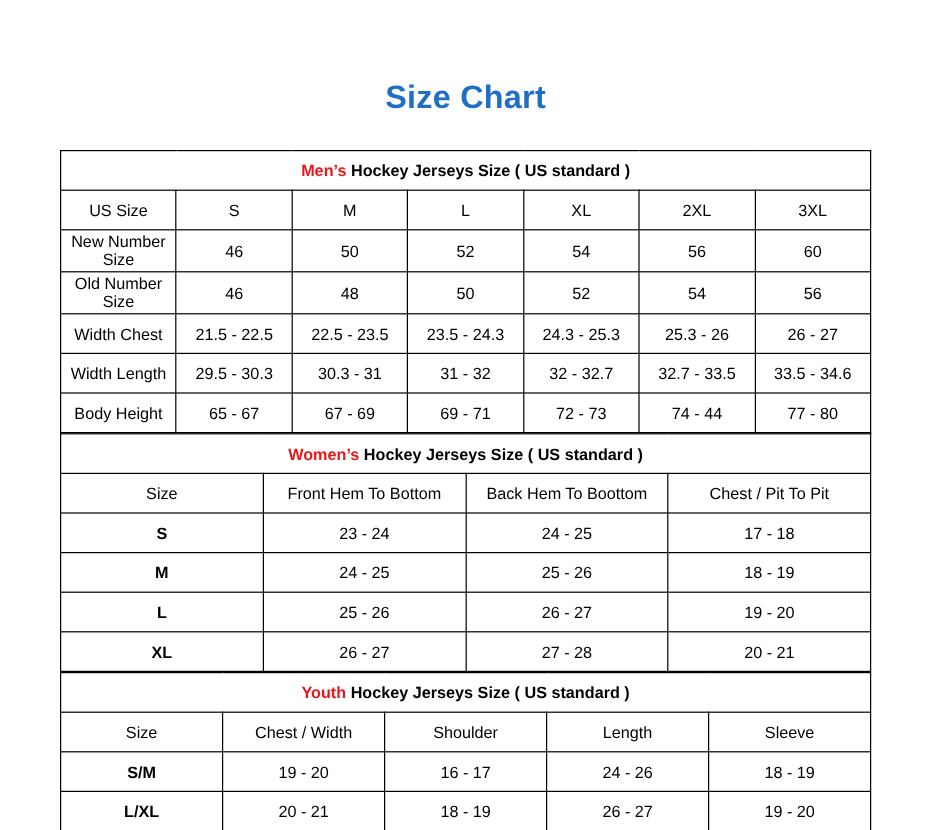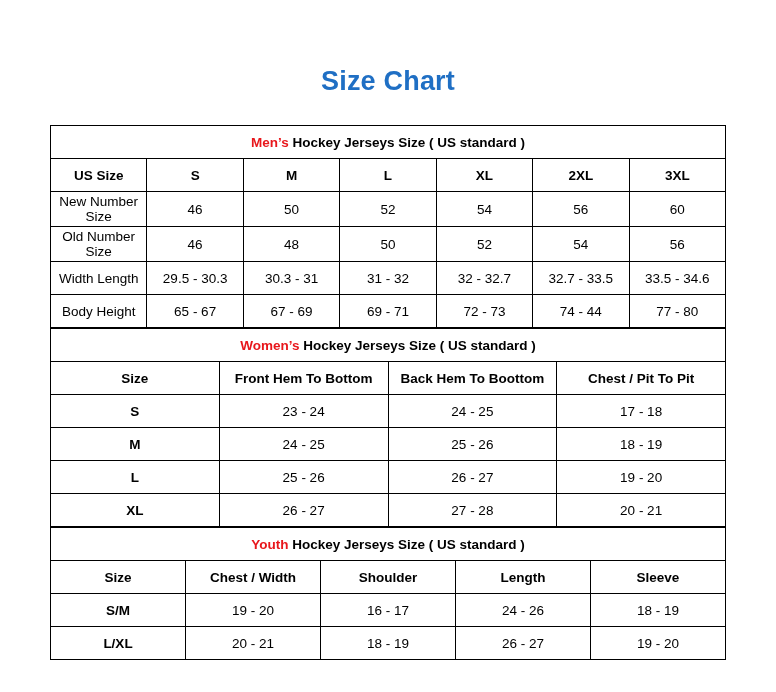--- a/index.html
+++ b/index.html
@@ -48,21 +48,21 @@
     background: #ffff00;
     font-weight: bold;
     font-size: 15px;
     height: 32px;
     color: #000000;
   }
   td.section-head .accent {
     color: #e8171c;
   }
   td.colhead {
-    font-weight: bold;
+    font-weight: normal;
   }
   td.rowlabel-bold {
     font-weight: bold;
   }
 </style>
 </head>
 <body>
 
 <h1 class="page-title">Size Chart</h1>
 
@@ -94,20 +94,29 @@
       <tr>
         <td>Old Number Size</td>
         <td>46</td>
         <td>48</td>
         <td>50</td>
         <td>52</td>
         <td>54</td>
         <td>56</td>
       </tr>
       <tr>
+        <td>Width Chest</td>
+        <td>21.5 - 22.5</td>
+        <td>22.5 - 23.5</td>
+        <td>23.5 - 24.3</td>
+        <td>24.3 - 25.3</td>
+        <td>25.3 - 26</td>
+        <td>26 - 27</td>
+      </tr>
+      <tr>
         <td>Width Length</td>
         <td>29.5 - 30.3</td>
         <td>30.3 - 31</td>
         <td>31 - 32</td>
         <td>32 - 32.7</td>
         <td>32.7 - 33.5</td>
         <td>33.5 - 34.6</td>
       </tr>
       <tr>
         <td>Body Height</td>

